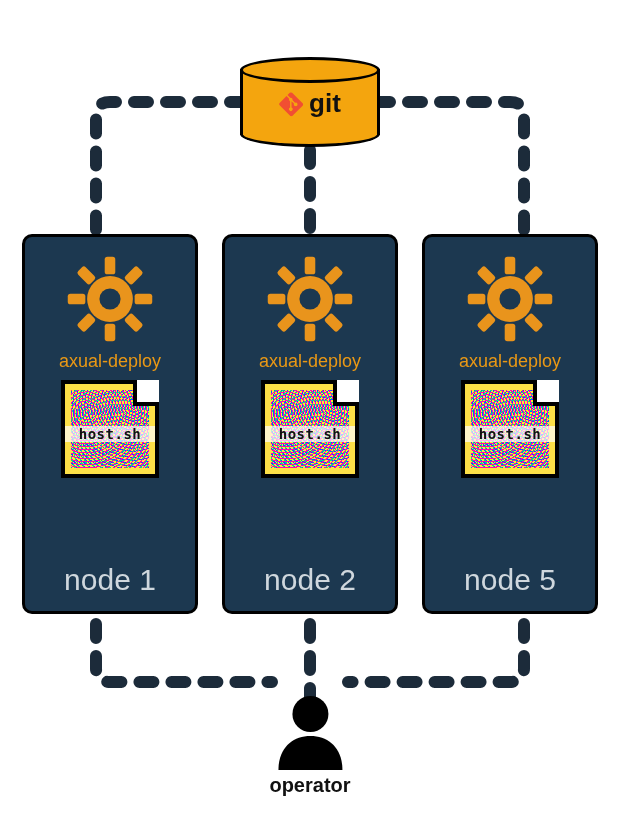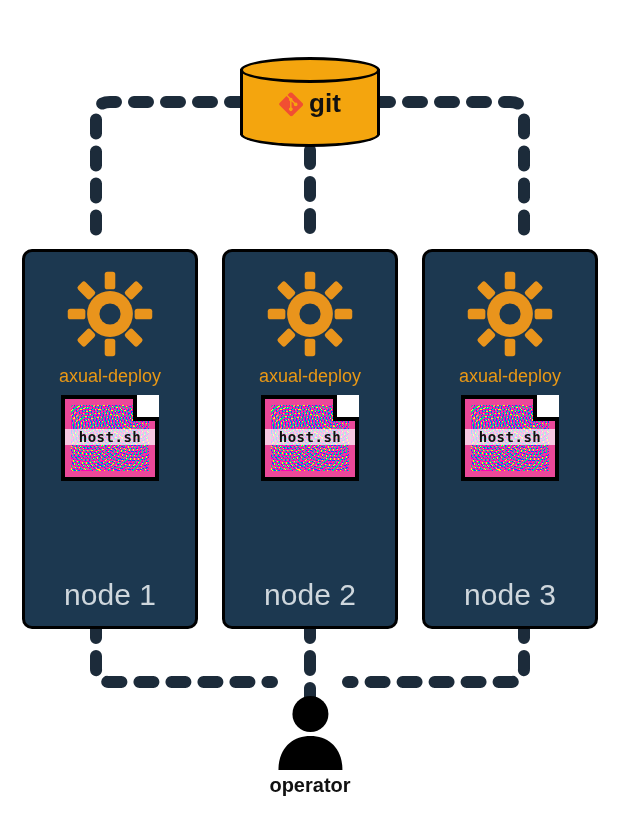--- a/index.html
+++ b/index.html
@@ -16,26 +16,26 @@
   .db-bottom{position:absolute;left:0;right:0;bottom:0;height:26px;background:#f4a50e;border:3px solid #000;border-radius:50%/50%;border-top:none}
   .git-label{position:absolute;left:50%;top:50%;transform:translate(-50%,-44%);display:flex;align-items:center;gap:6px;font-size:26px;font-weight:700;color:#111}
   .git-ico{width:24px;height:24px}
   .git-ico svg{display:block}
 
   
   svg.connectors{position:absolute;inset:0;overflow:visible}
   .dash{fill:none;stroke:#1c2b3a;stroke-width:12;stroke-linecap:round;stroke-linejoin:round;stroke-dasharray:14 18}
 
   
-  .nodes{position:absolute;left:0;right:0;top:249px;height:380px;display:flex;justify-content:flex-end;padding:0 22px;gap:24px}
+  .nodes{position:absolute;left:0;right:0;top:234px;height:380px;display:flex;justify-content:flex-end;padding:0 22px;gap:24px}
   .node{flex:1;background:#1c3850;border:3px solid #000;border-radius:10px;display:flex;flex-direction:column;align-items:center;padding:18px 8px 14px;gap:8px}
   .gear{width:88px;height:88px}
   .gear svg{display:block}
   .deploy-label{color:#e99815;font-size:18px}
-  .file{position:relative;width:98px;height:86px;border:4px solid #000;border-top-right-radius:0;background:#ec4899}
+  .file{position:relative;width:98px;height:98px;border:4px solid #000;border-top-right-radius:0;background:#fde047}
   .file-fold{position:absolute;right:-4px;top:-4px;width:26px;height:26px;background:#fff;border-left:4px solid #000;border-bottom:4px solid #000}
   .file-noise{position:absolute;inset:6px;background:
     repeating-radial-gradient(circle at 20% 30%, #f0a 0 1px, transparent 1px 3px),
     repeating-radial-gradient(circle at 60% 70%, #0c8 0 1px, transparent 1px 4px),
     repeating-radial-gradient(circle at 80% 20%, #06f 0 1px, transparent 1px 3px),
     repeating-radial-gradient(circle at 40% 80%, #ff0 0 1px, transparent 1px 4px);
     filter:contrast(130%)}
   .file-name{position:absolute;left:0;right:0;bottom:32px;text-align:center;font-family:Consolas,monospace;font-size:14px;font-weight:700;letter-spacing:.5px;color:#111;background:rgba(255,255,255,.7)}
   .node-title{margin-top:auto;color:#cfd7dd;font-size:30px}
 
@@ -154,21 +154,21 @@
             </g>
             <circle cx="50" cy="50" r="12" fill="#1c3850"></circle>
           </svg>
       </span>
       <div class="deploy-label">axual-deploy</div>
       <div class="file">
         <div class="file-noise"></div>
         <div class="file-fold"></div>
         <div class="file-name">host.sh</div>
       </div>
-      <div class="node-title">node 3</div>
+      <div class="node-title">node 5</div>
     </div>
   </div>
 
   <div class="operator">
     <span>
       <svg width="72" height="76" viewBox="0 0 72 76">
           <circle cx="36" cy="20" r="18" fill="#000"></circle>
           <path d="M4 76c0-22 14-34 32-34s32 12 32 34z" fill="#000"></path>
         </svg>
     </span>

